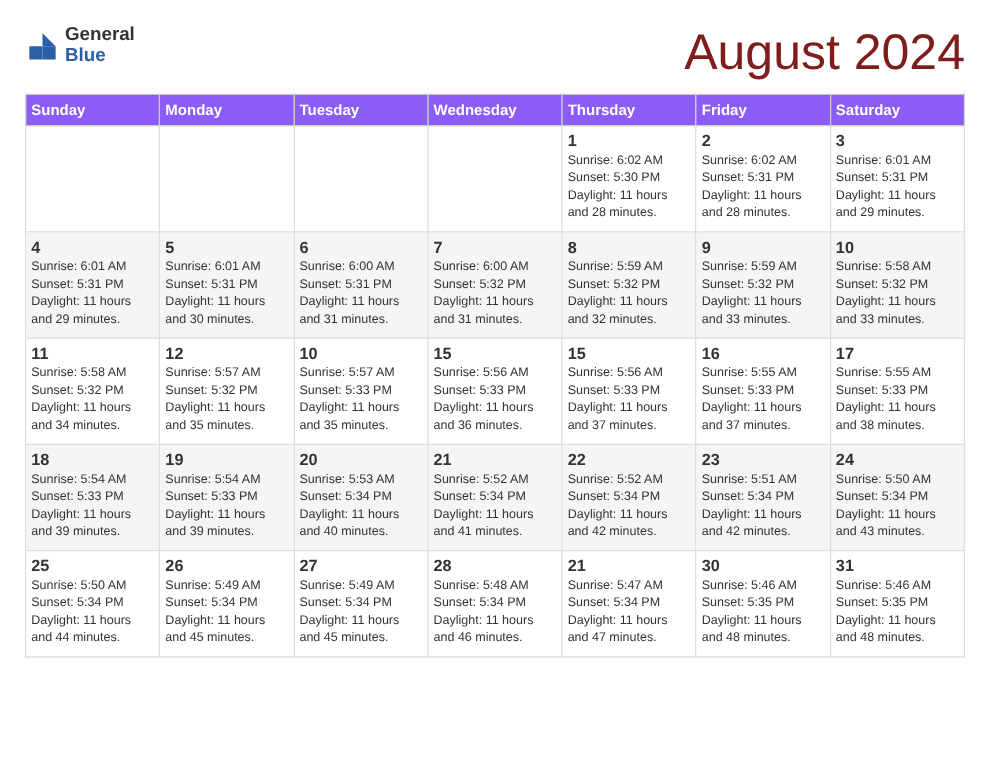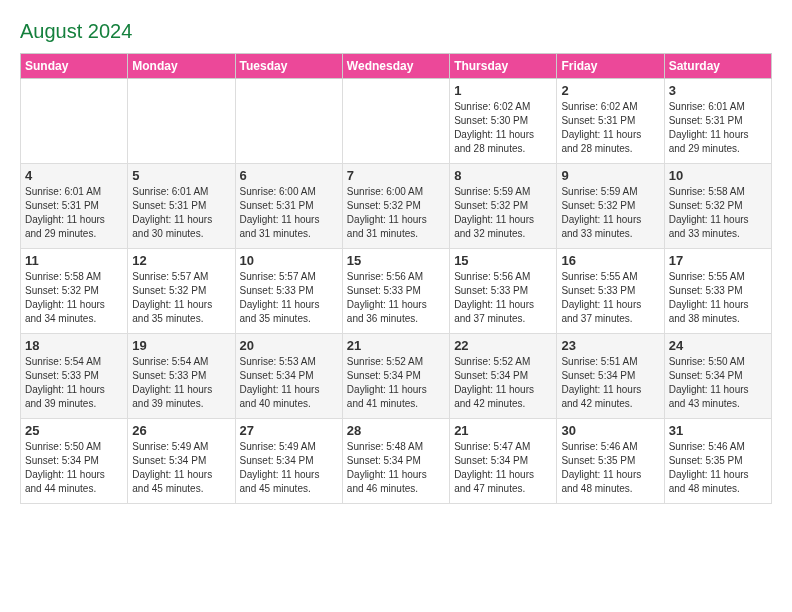--- a/index.html
+++ b/index.html
@@ -37,35 +37,35 @@
       color: #2a5fa5;
     }
     .logo-icon {
       width: 28px;
       height: 28px;
     }
     .title-block {
       text-align: right;
     }
     .month-year {
-      font-size: 20px;
-      color: #15803d;
+      font-size: 40px;
+      color: #7f1d1d;
       font-weight: normal;
     }
     .location {
       font-size: 15px;
       color: #555;
     }
     table {
       width: 100%;
       border-collapse: collapse;
       table-layout: fixed;
     }
     thead tr th {
-      background-color: #ec4899;
+      background-color: #8b5cf6;
       color: #fff;
       font-size: 12px;
       font-weight: bold;
       padding: 5px 4px;
       text-align: left;
       border: 1px solid #ccc;
     }
     tbody tr td {
       border: 1px solid #ddd;
       vertical-align: top;
@@ -91,20 +91,31 @@
       color: #333;
     }
     .empty-cell {
       background: #fff !important;
     }
   </style>
 </head>
 <body>
 
 <div class="header">
+  <div class="logo">
+    <svg class="logo-icon" viewBox="0 0 40 40">
+      <polygon points="20,5 35,20 20,20" fill="#2a5fa5"></polygon>
+      <polygon points="20,20 35,20 35,35 20,35" fill="#2a5fa5"></polygon>
+      <polygon points="5,20 20,20 20,35 5,35" fill="#2a5fa5"></polygon>
+    </svg>
+    <div class="logo-text">
+      <span class="logo-general">General</span>
+      <span class="logo-blue">Blue</span>
+    </div>
+  </div>
   <div class="title-block">
     <div class="month-year">August 2024</div>
   </div>
 </div>
 
 <table>
   <thead>
     <tr>
     <th>Sunday</th>
         <th>Monday</th>

